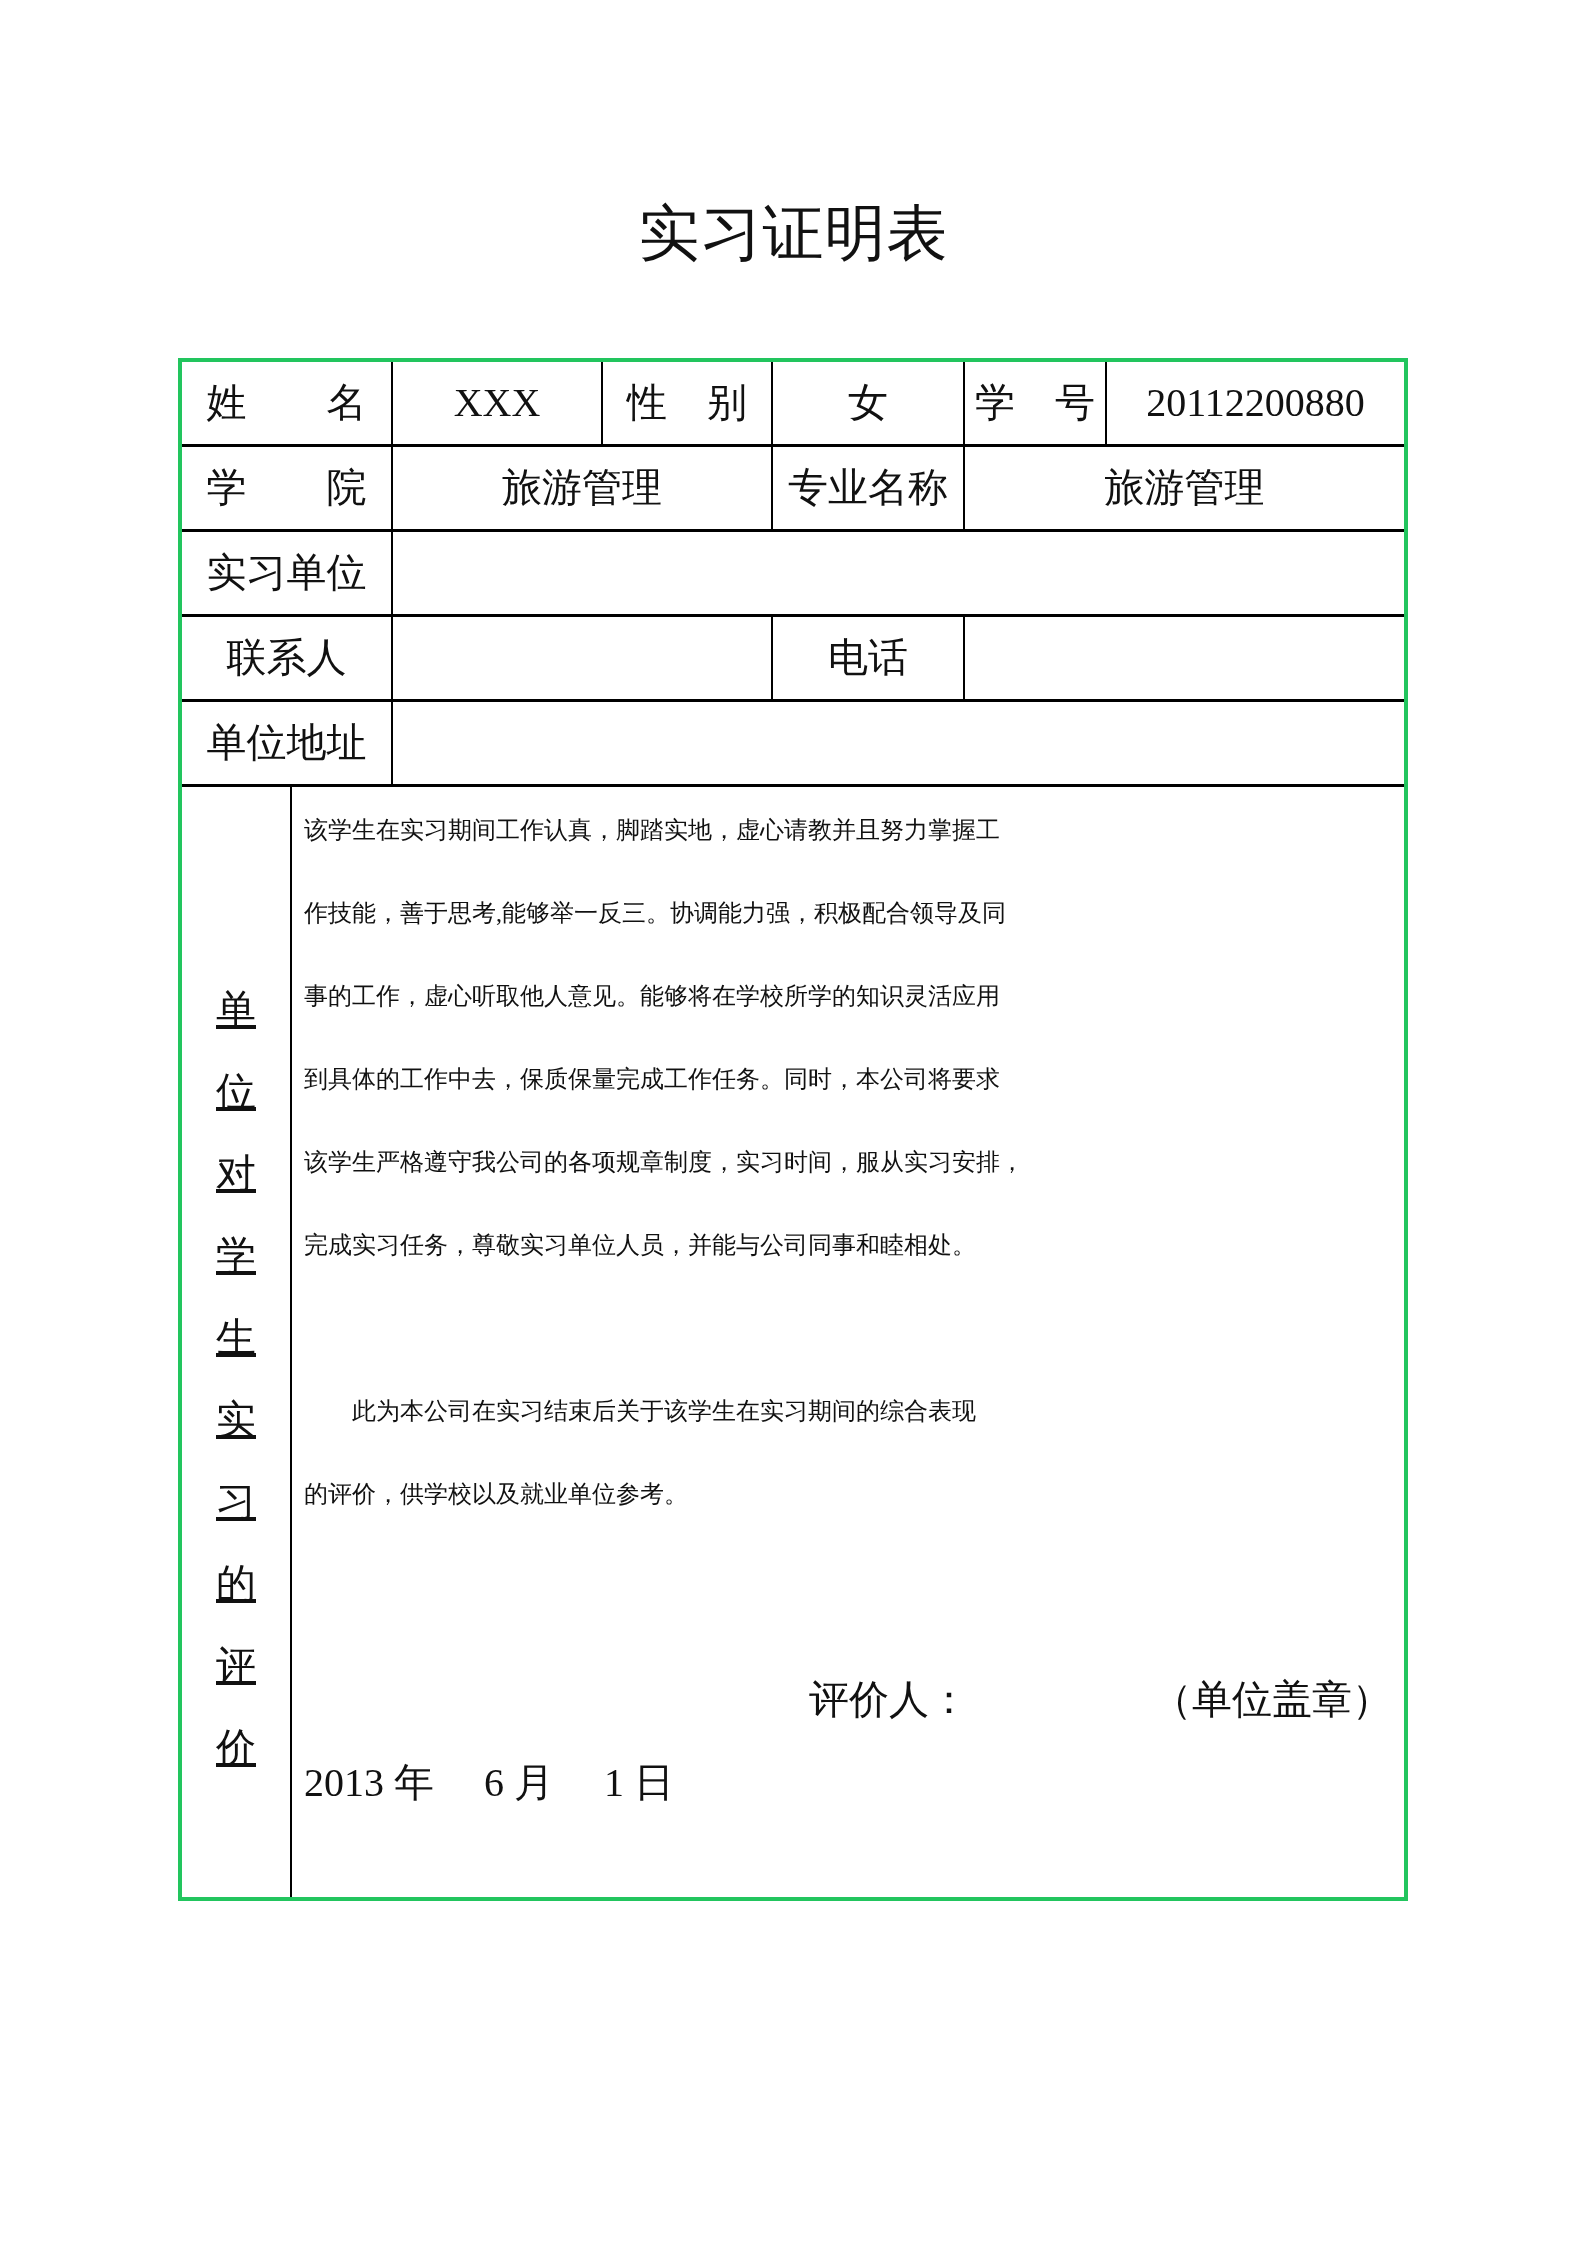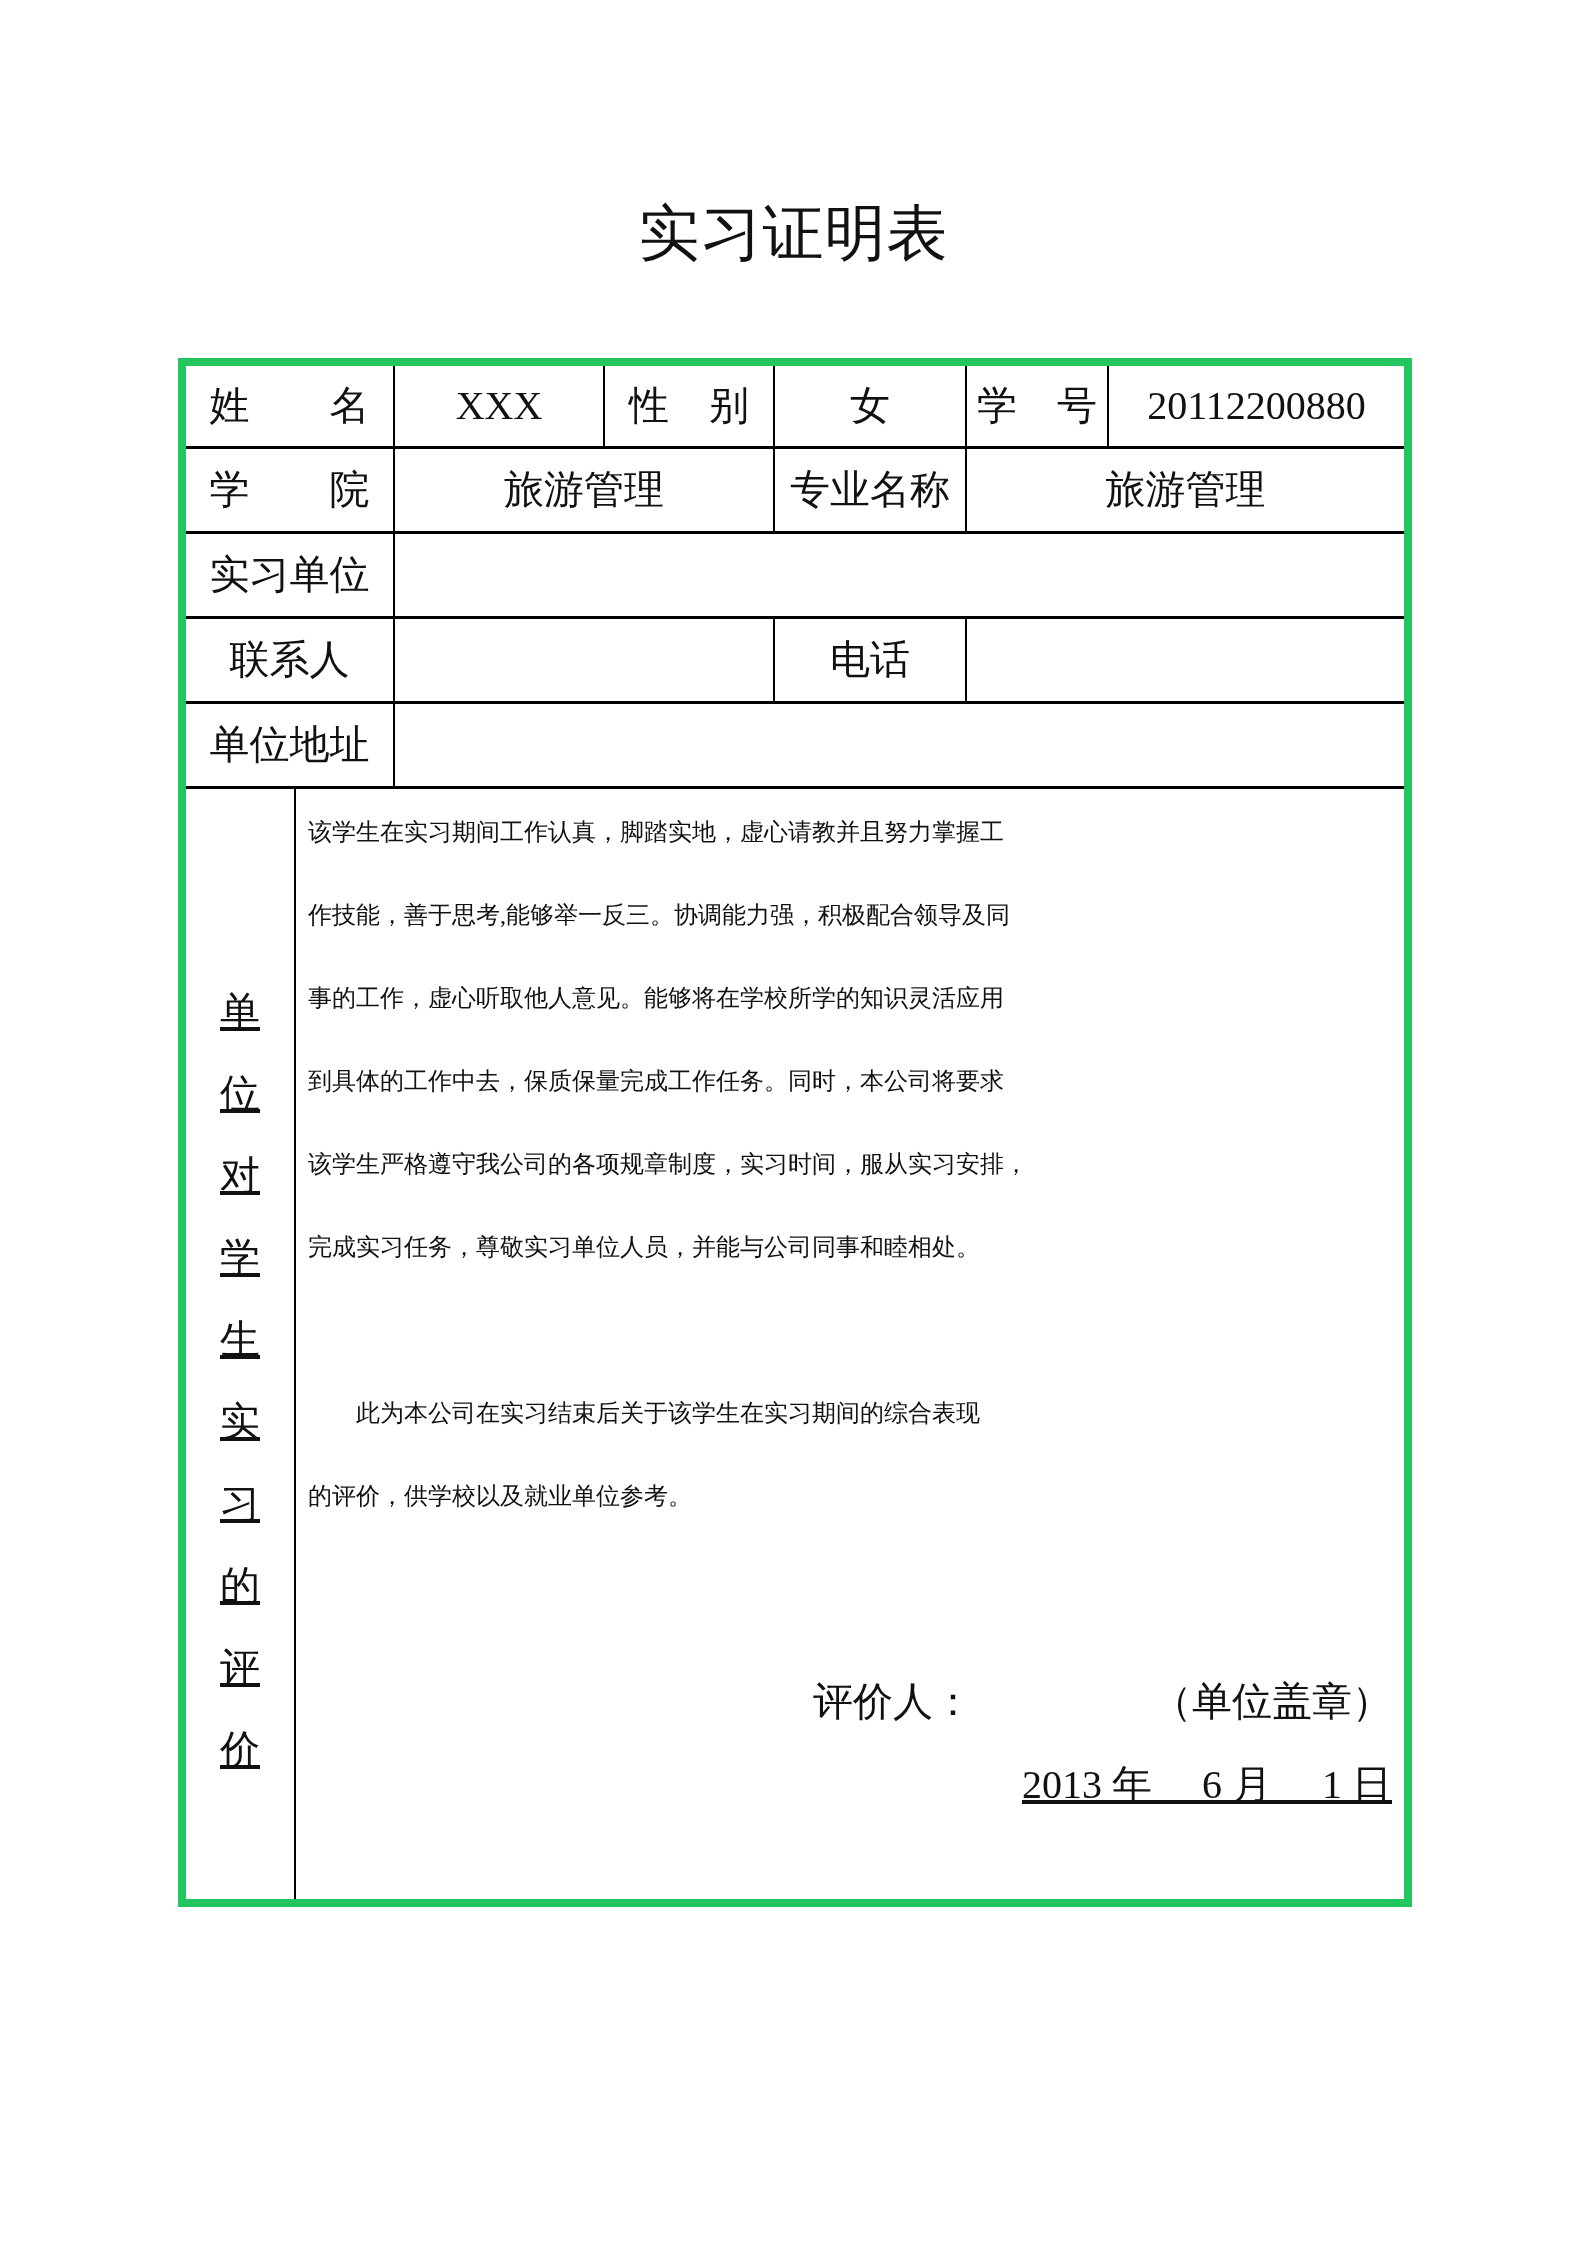--- a/index.html
+++ b/index.html
@@ -32,21 +32,21 @@
     font-weight: normal;
     line-height: 1.1;
     letter-spacing: 1px;
   }
   table.info-table {
     position: absolute;
     left: 178px;
     top: 358px;
     width: 1226px;
     border-collapse: collapse;
-    border: 8px solid #22c55e;
+    border: 4px solid #22c55e;
     table-layout: fixed;
   }
   table.info-table td {
     border: 2px solid #000;
     border-top-width: 3px;
     border-bottom-width: 3px;
     text-align: center;
     vertical-align: middle;
     font-size: 40px;
     padding: 0;
@@ -101,23 +101,21 @@
     line-height: 83px;
     height: 83px;
     justify-content: center;
   }
   .signer { margin-left: 505px; white-space: pre; }
   .stamp { margin-left: auto; white-space: pre; }
   .date-row {
     font-size: 40px;
     line-height: 83px;
     height: 83px;
-    text-align: right;
     white-space: pre;
-    text-decoration: underline;
   }
 </style>
 </head>
 <body>
 
 <div class="page">
 
   <h1 class="doc-title">实习证明表</h1>
 
   <table class="info-table">

